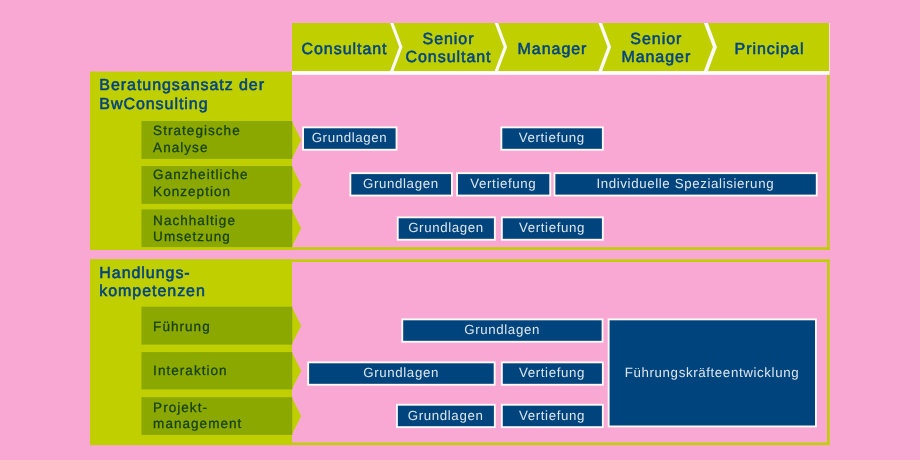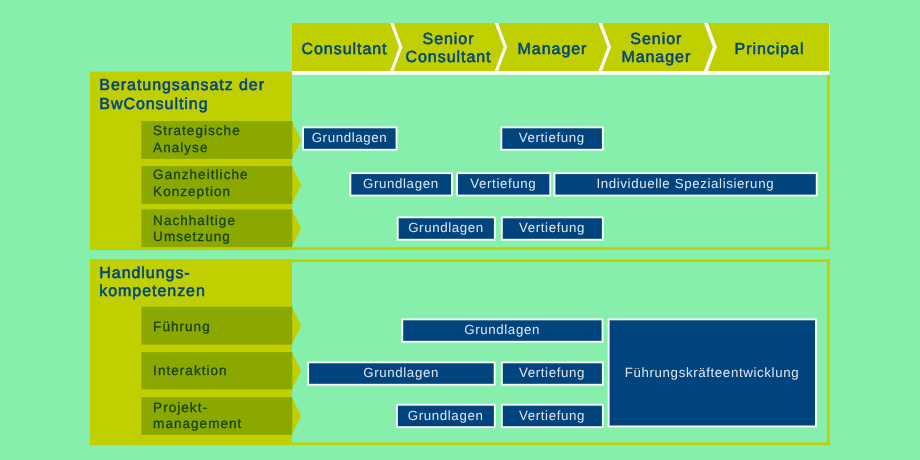--- a/index.html
+++ b/index.html
@@ -1,20 +1,20 @@
 <!DOCTYPE html>
 <html><head>
 <meta charset="utf-8">
 <title>Karrierepfad BwConsulting</title>
 <style>
   html,body{margin:0;padding:0;background:#ededed;}
   body{width:920px;height:460px;overflow:hidden;
        font-family:"Liberation Sans",sans-serif;
        -webkit-font-smoothing:antialiased;text-rendering:geometricPrecision;}
-  #stage{position:relative;width:920px;height:460px;background:#86efac;}
+  #stage{position:relative;width:920px;height:460px;background:#f9a8d4;}
   .layer{position:absolute;left:0;top:0;width:920px;height:460px;}
   svg{display:block;overflow:visible;}
   .lvl-label{
     fill:#00457f;stroke:#00457f;stroke-width:0.55px;paint-order:stroke fill;
     font-family:"Liberation Sans",sans-serif;
     font-weight:400;font-size:16px;text-anchor:middle;letter-spacing:0.95px;
   }
   .sec-title{
     fill:#00457f;stroke:#00457f;stroke-width:0.55px;paint-order:stroke fill;
     font-family:"Liberation Sans",sans-serif;

